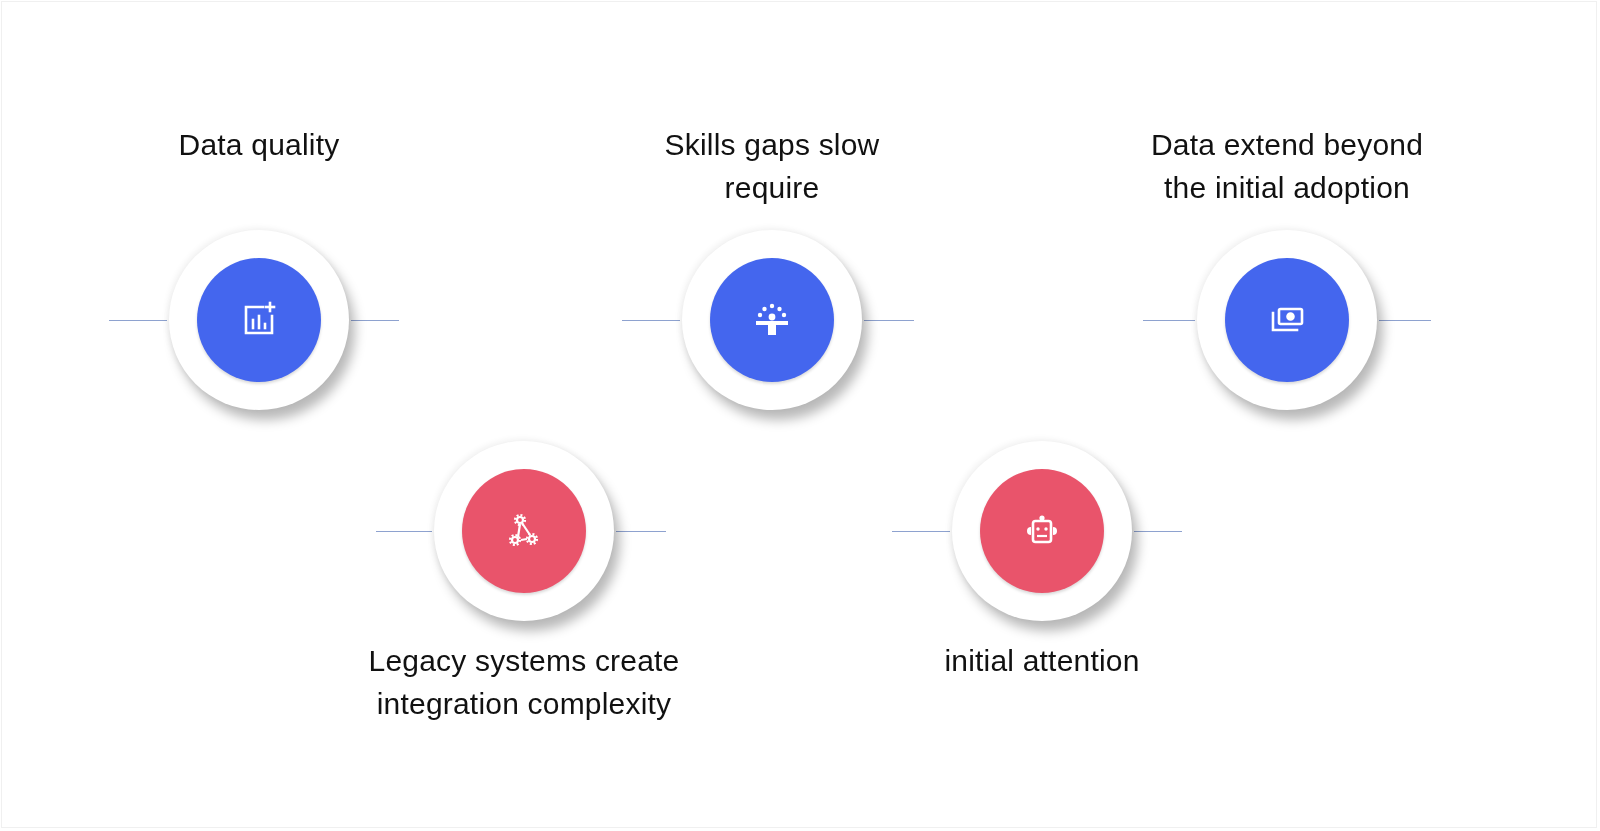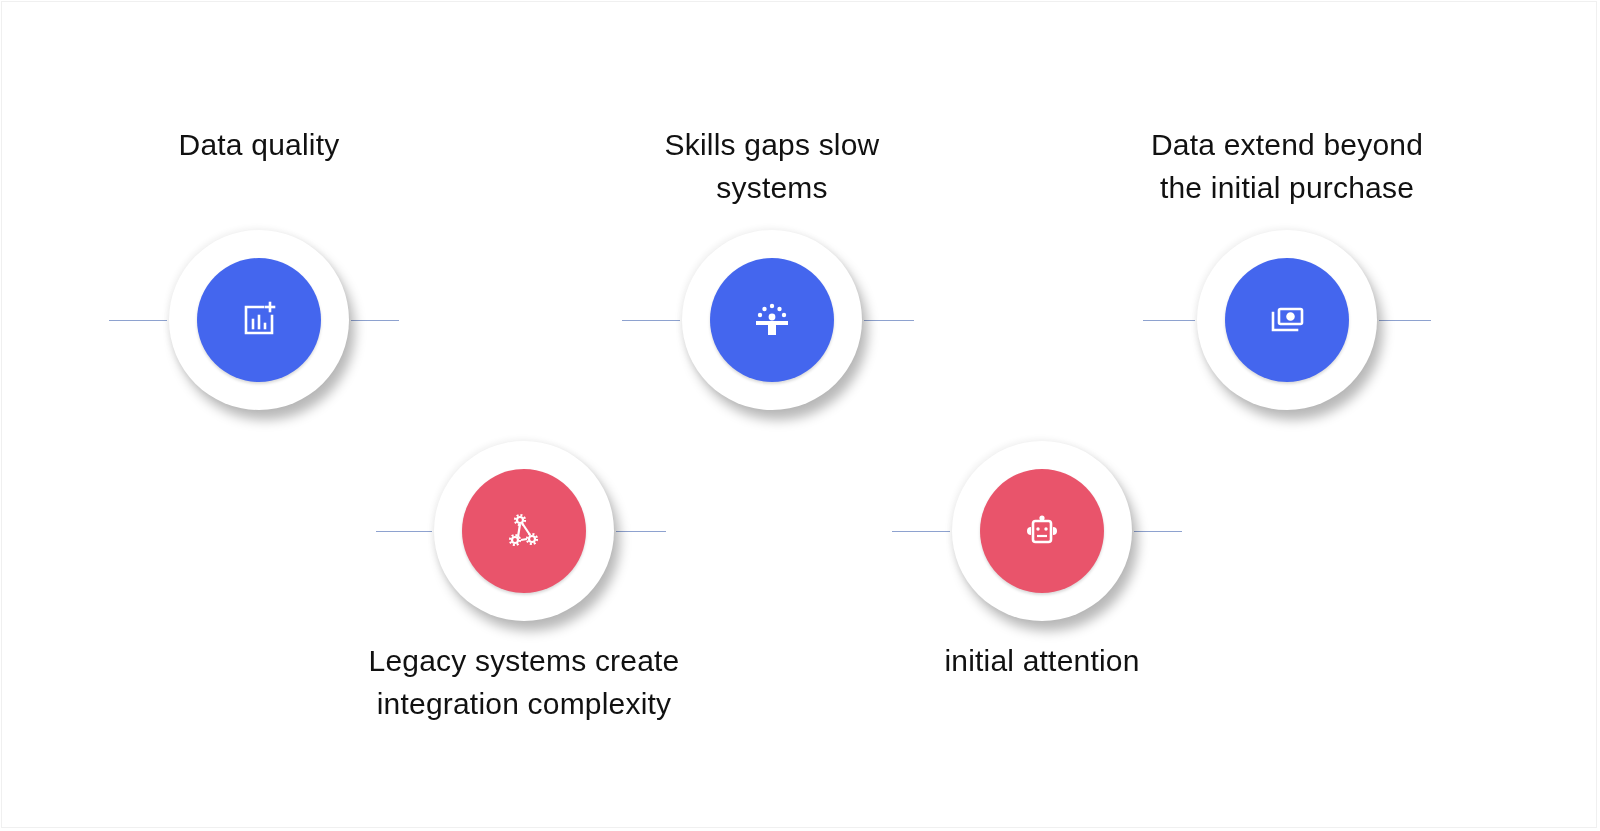--- a/index.html
+++ b/index.html
@@ -89,42 +89,42 @@
         <line x1="27" y1="7" x2="35" y2="7"></line>
       </svg>
     </div>
   </div>
 
   <div class="node" style="left:770px; top:318px;">
     <div class="connector left" style="right:92px; width:58px;"></div>
     <div class="connector right" style="left:92px; width:50px;"></div>
     <div class="label above">
       <span>Skills gaps slow</span>
-      <span>systems</span>
+      <span>require</span>
     </div>
     <div class="ring"></div>
     <div class="disc" style="background:#4466EE;">
       <svg viewBox="0 0 40 40" fill="#ffffff">
         <circle cx="20" cy="6" r="2.2"></circle>
         <circle cx="12.5" cy="9" r="2.2"></circle>
         <circle cx="27.5" cy="9" r="2.2"></circle>
         <circle cx="8" cy="15" r="2.2"></circle>
         <circle cx="32" cy="15" r="2.2"></circle>
         <circle cx="20" cy="17" r="3.4"></circle>
         <path d="M4 21 H36 V25 H24 V35 H16 V25 H4 Z"></path>
       </svg>
     </div>
   </div>
 
   <div class="node" style="left:1285px; top:318px;">
     <div class="connector left" style="right:92px; width:52px;"></div>
     <div class="connector right" style="left:92px; width:52px;"></div>
     <div class="label above">
       <span>Data extend beyond</span>
-      <span>the initial purchase</span>
+      <span>the initial adoption</span>
     </div>
     <div class="ring"></div>
     <div class="disc" style="background:#4466EE;">
       <svg viewBox="0 0 40 40" fill="none" stroke="#ffffff" stroke-width="2.6">
         <path d="M6 13 V30 H30" stroke-linecap="square"></path>
         <rect x="12" y="9" width="23" height="15" rx="1.5"></rect>
         <circle cx="23.5" cy="16.5" r="3" fill="#ffffff"></circle>
       </svg>
     </div>
   </div>

